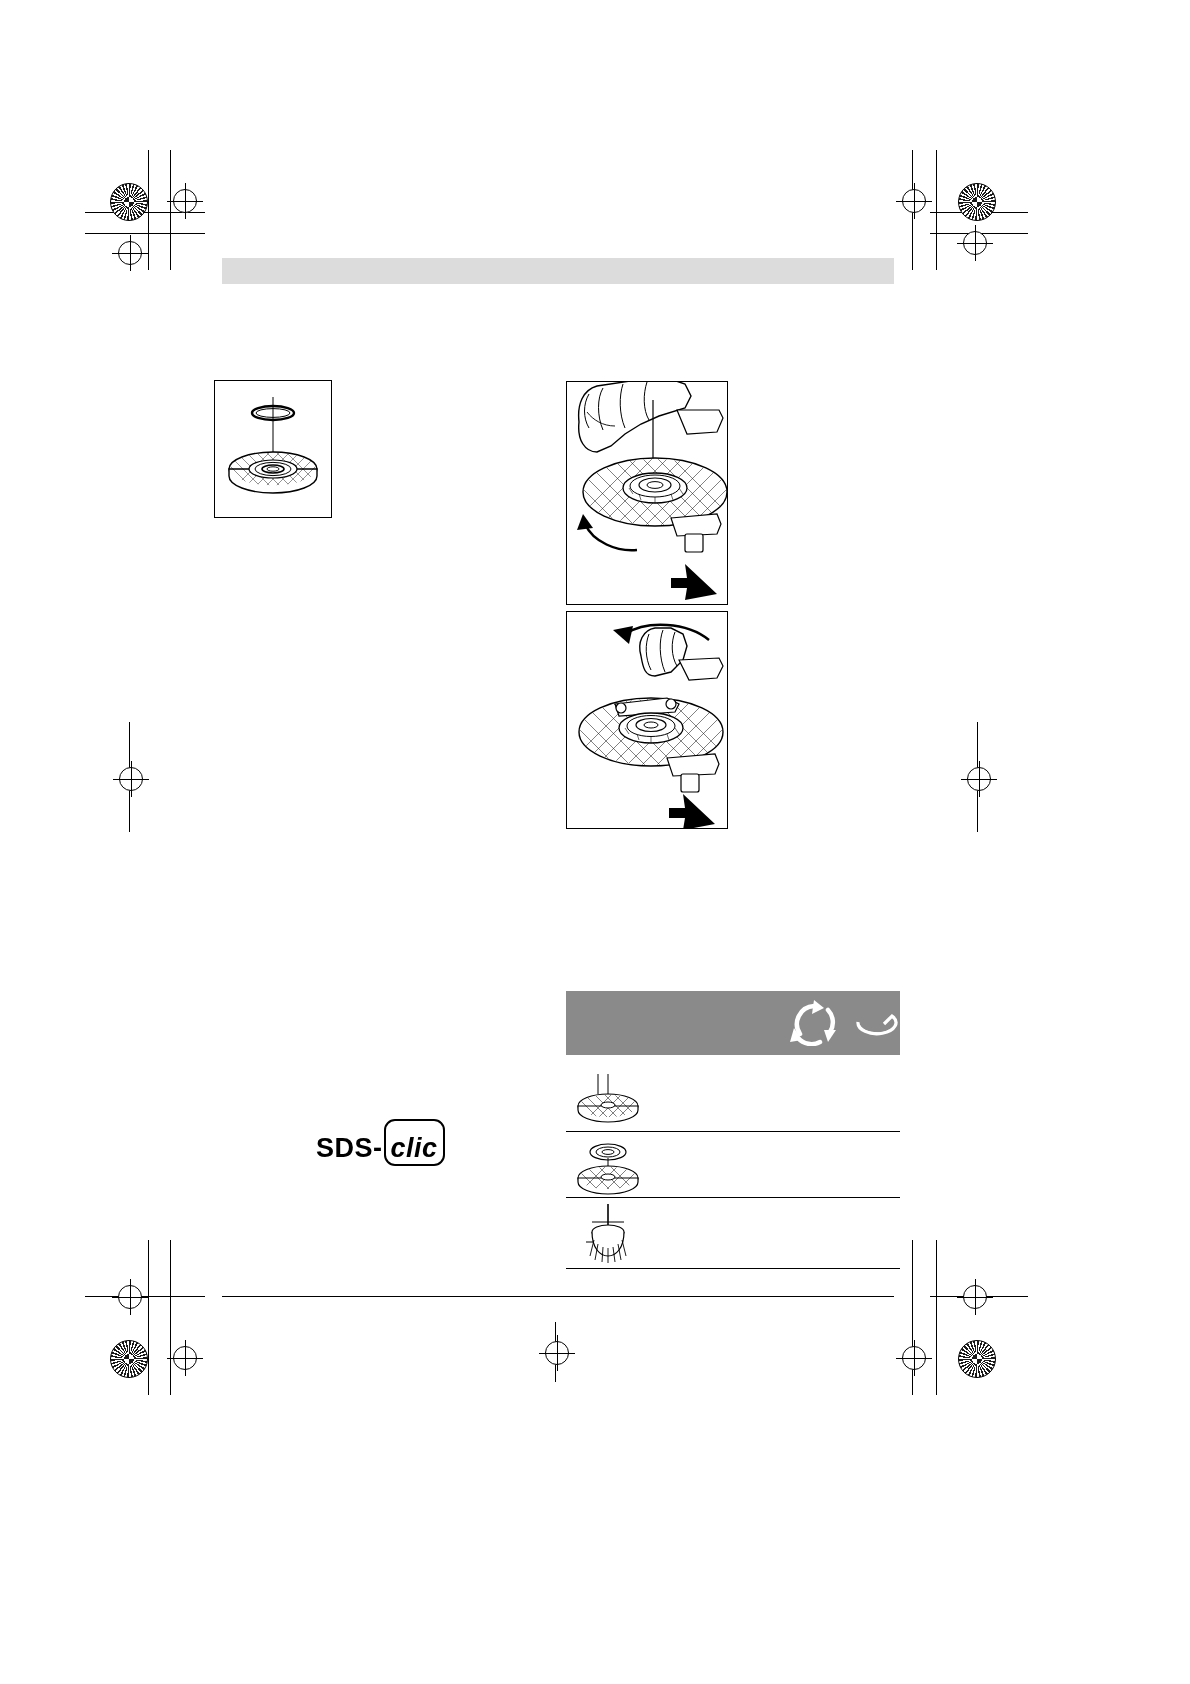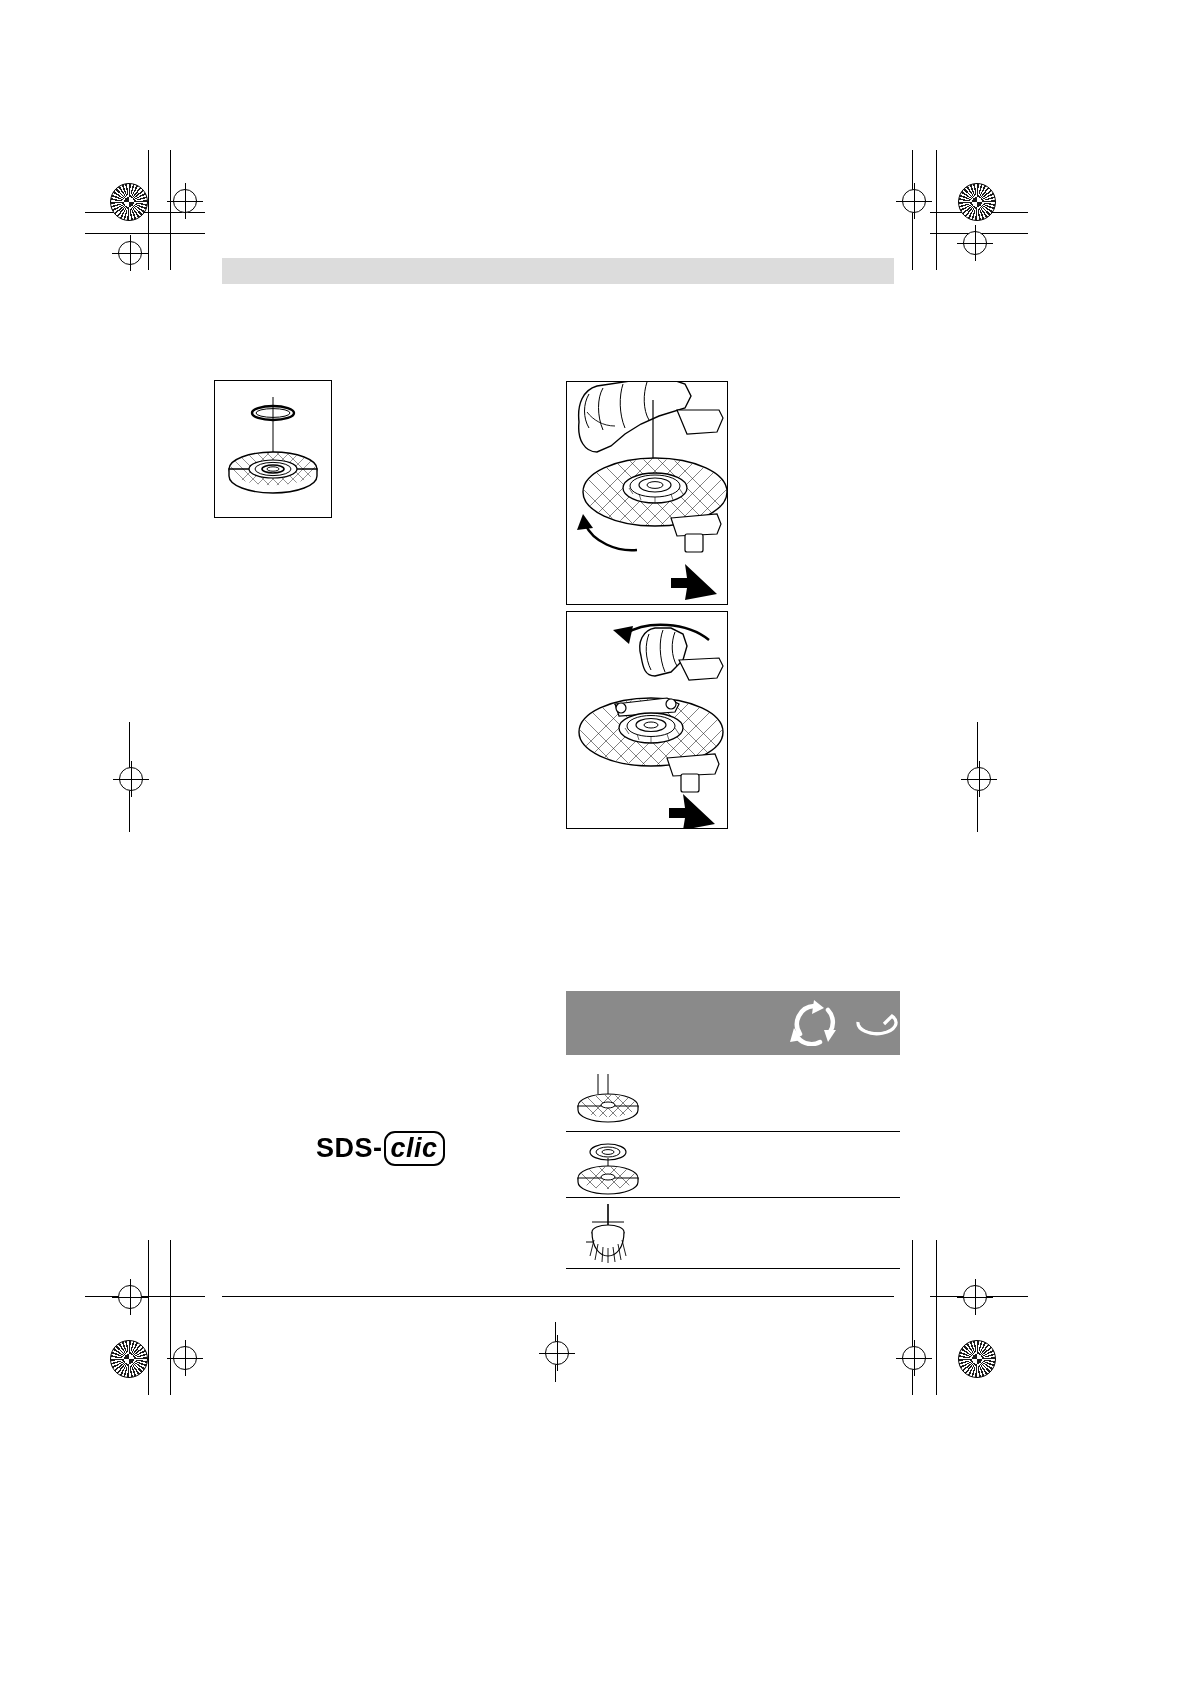--- a/index.html
+++ b/index.html
@@ -94,21 +94,21 @@
     position: absolute;
     font-weight: bold;
     font-size: 27px;
     letter-spacing: 0.5px;
     white-space: nowrap;
   }
   .sds-logo .clic {
     font-style: italic;
     border: 2px solid #000;
     border-radius: 11px;
-    padding: 0 5px 1px 5px;
+    padding: 12px 5px 1px 5px;
     margin-left: 1px;
   }
 
   .footer-rule {
     position: absolute;
     background: #000;
     height: 1px;
   }
   svg { display: block; }
 </style>

